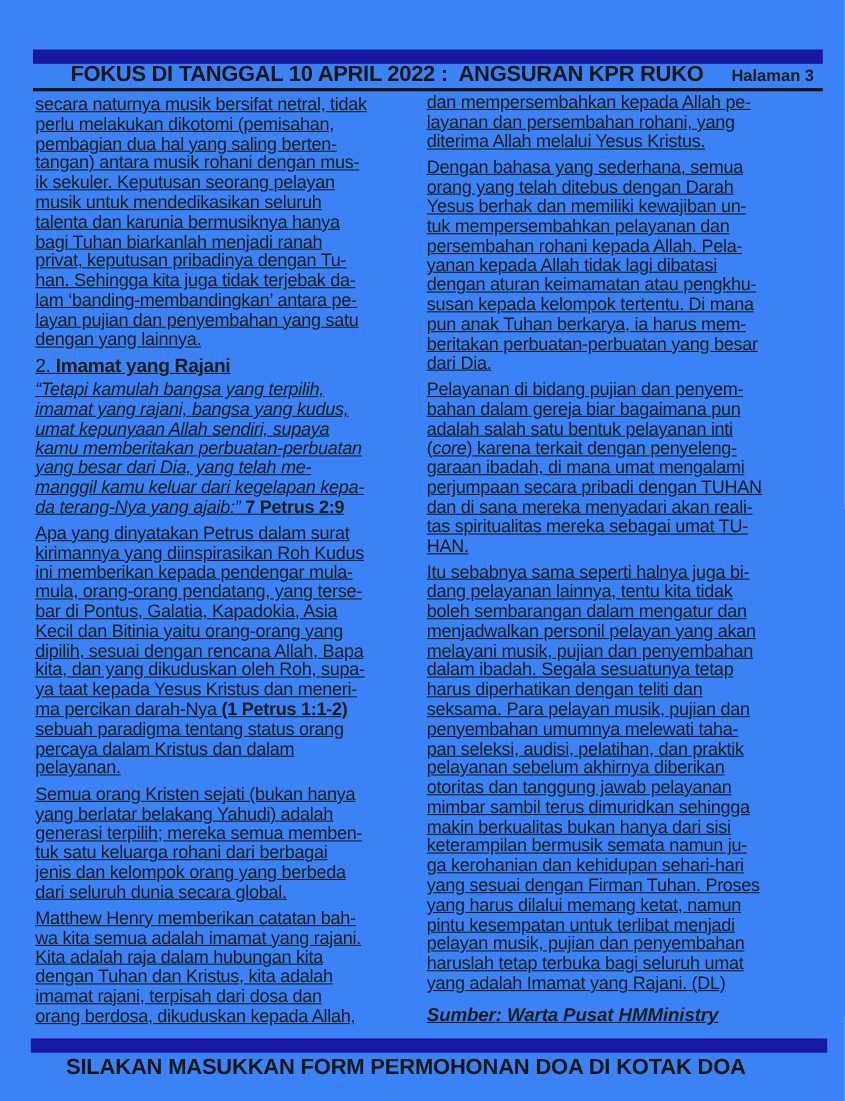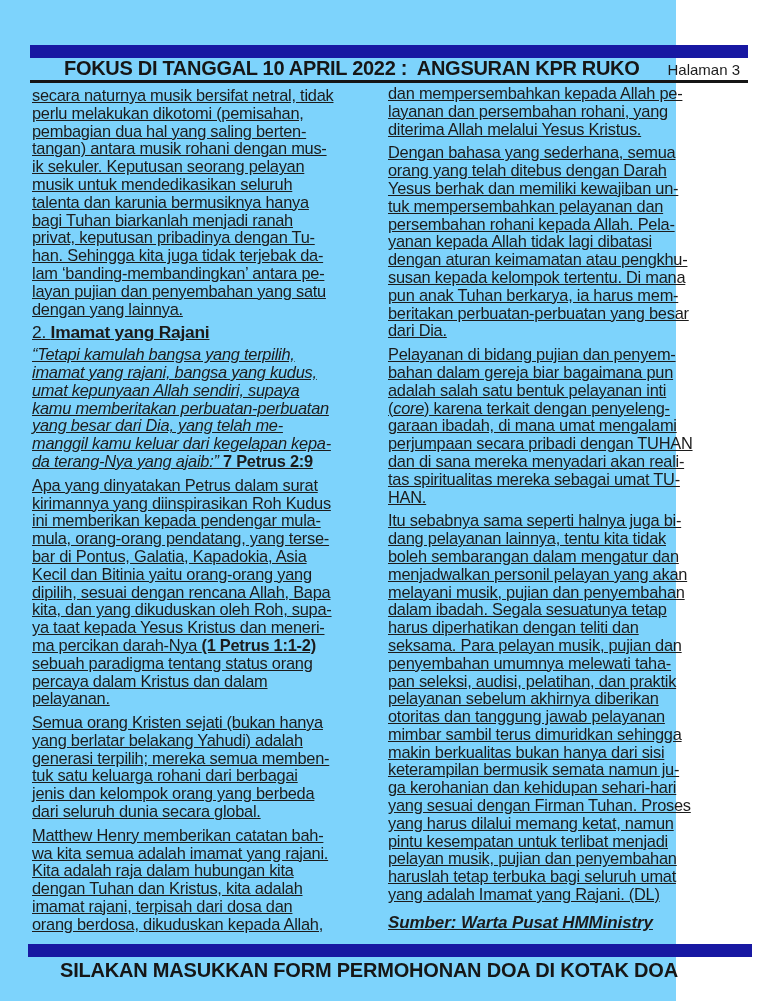--- a/index.html
+++ b/index.html
@@ -1,26 +1,26 @@
 <!DOCTYPE html>
 <html><head>
 <meta charset="utf-8">
 <style>
   html,body{margin:0;padding:0;}
   body{
     width:768px;height:1001px;background:#ffffff;
     font-family:"Liberation Sans", sans-serif;color:#1c1c1c;
     overflow:hidden;
   }
-  #page{position:relative;width:676px;height:1001px;background:#7dd3fc;}
+  #page{position:relative;width:768px;height:1001px;background:#3b82f6;}
 
   .topbar{position:absolute;left:30px;top:45px;width:718px;height:13px;background:#1818a2;}
   .title-row{position:absolute;left:64px;top:57px;width:676px;display:flex;justify-content:space-between;align-items:baseline;}
   .title{font-weight:bold;font-size:20px;letter-spacing:-0.3px;white-space:pre;color:#161616;}
-  .pagelabel{font-size:15px;color:#1c1c1c;font-weight:normal;}
+  .pagelabel{font-size:15px;color:#1c1c1c;font-weight:bold;}
   .rule{position:absolute;left:30px;top:80px;width:718px;height:3px;background:#151515;}
 
   .col{position:absolute;}
   .col-left{left:32px;top:87px;width:352px;}
   .col-right{left:388px;top:85px;width:364px;}
   p.para{
     margin:0 0 6px 0;
     white-space:pre;
     font-size:16.4px;
     line-height:17.8px;

